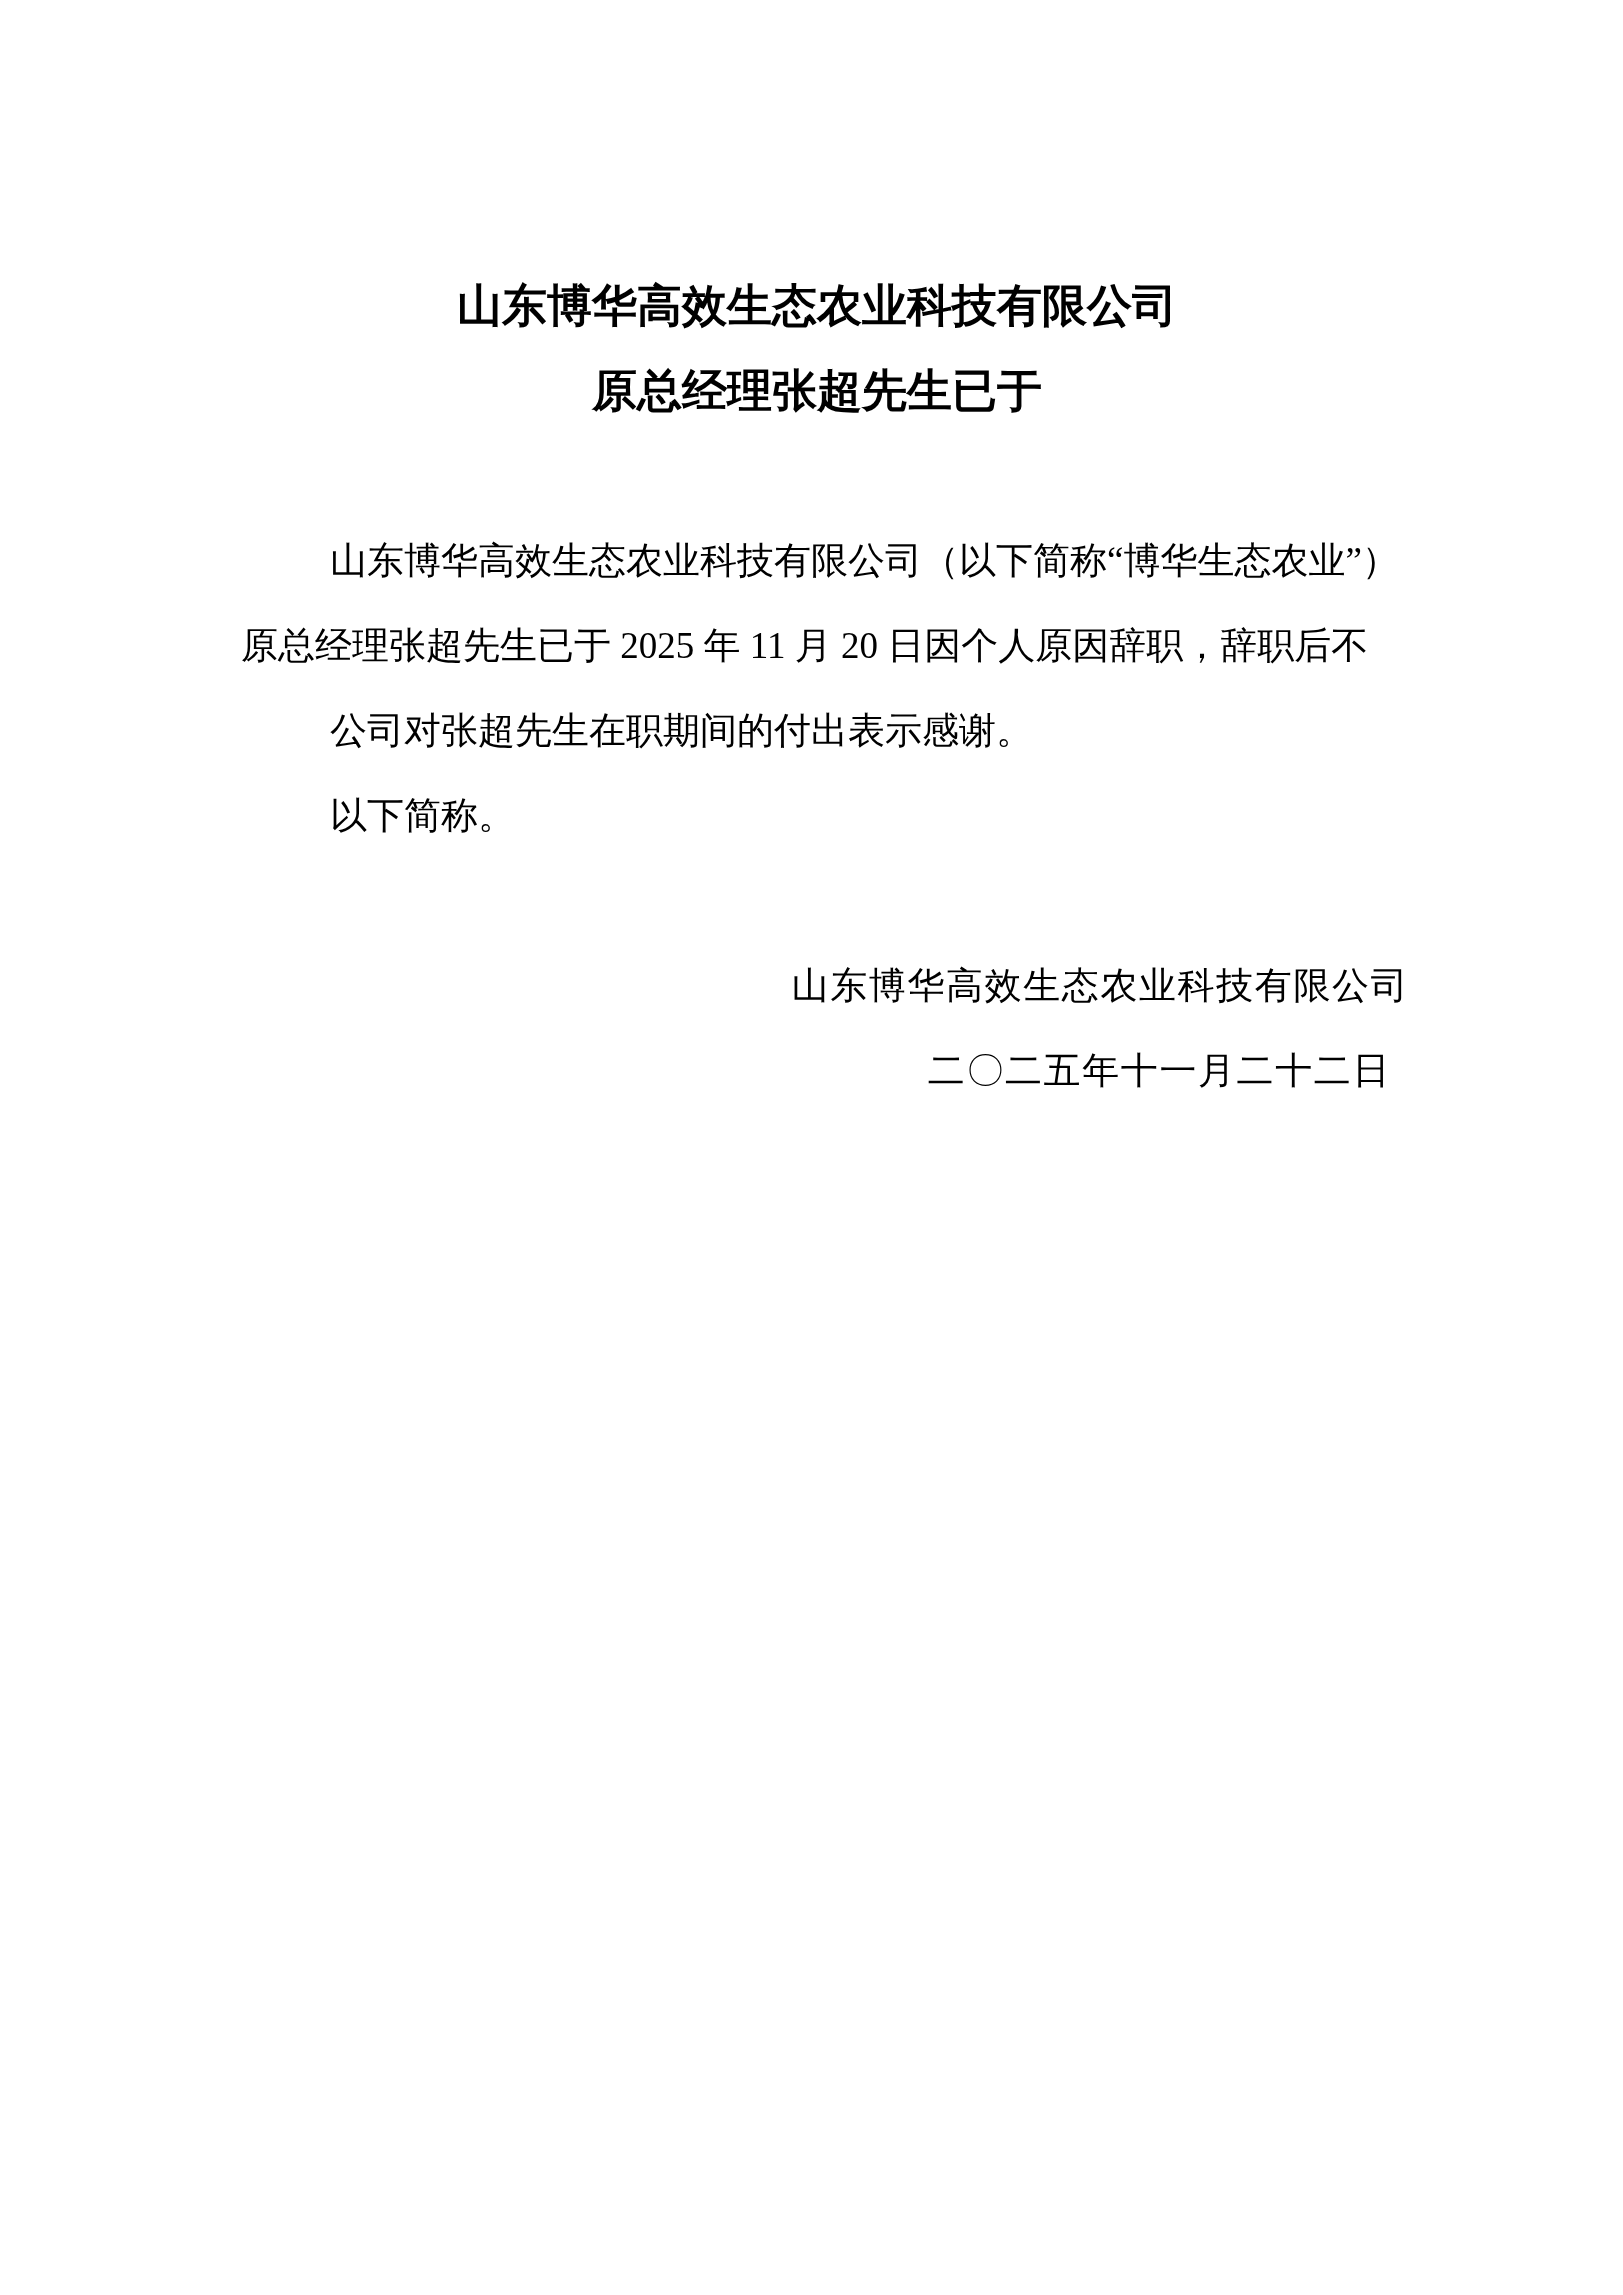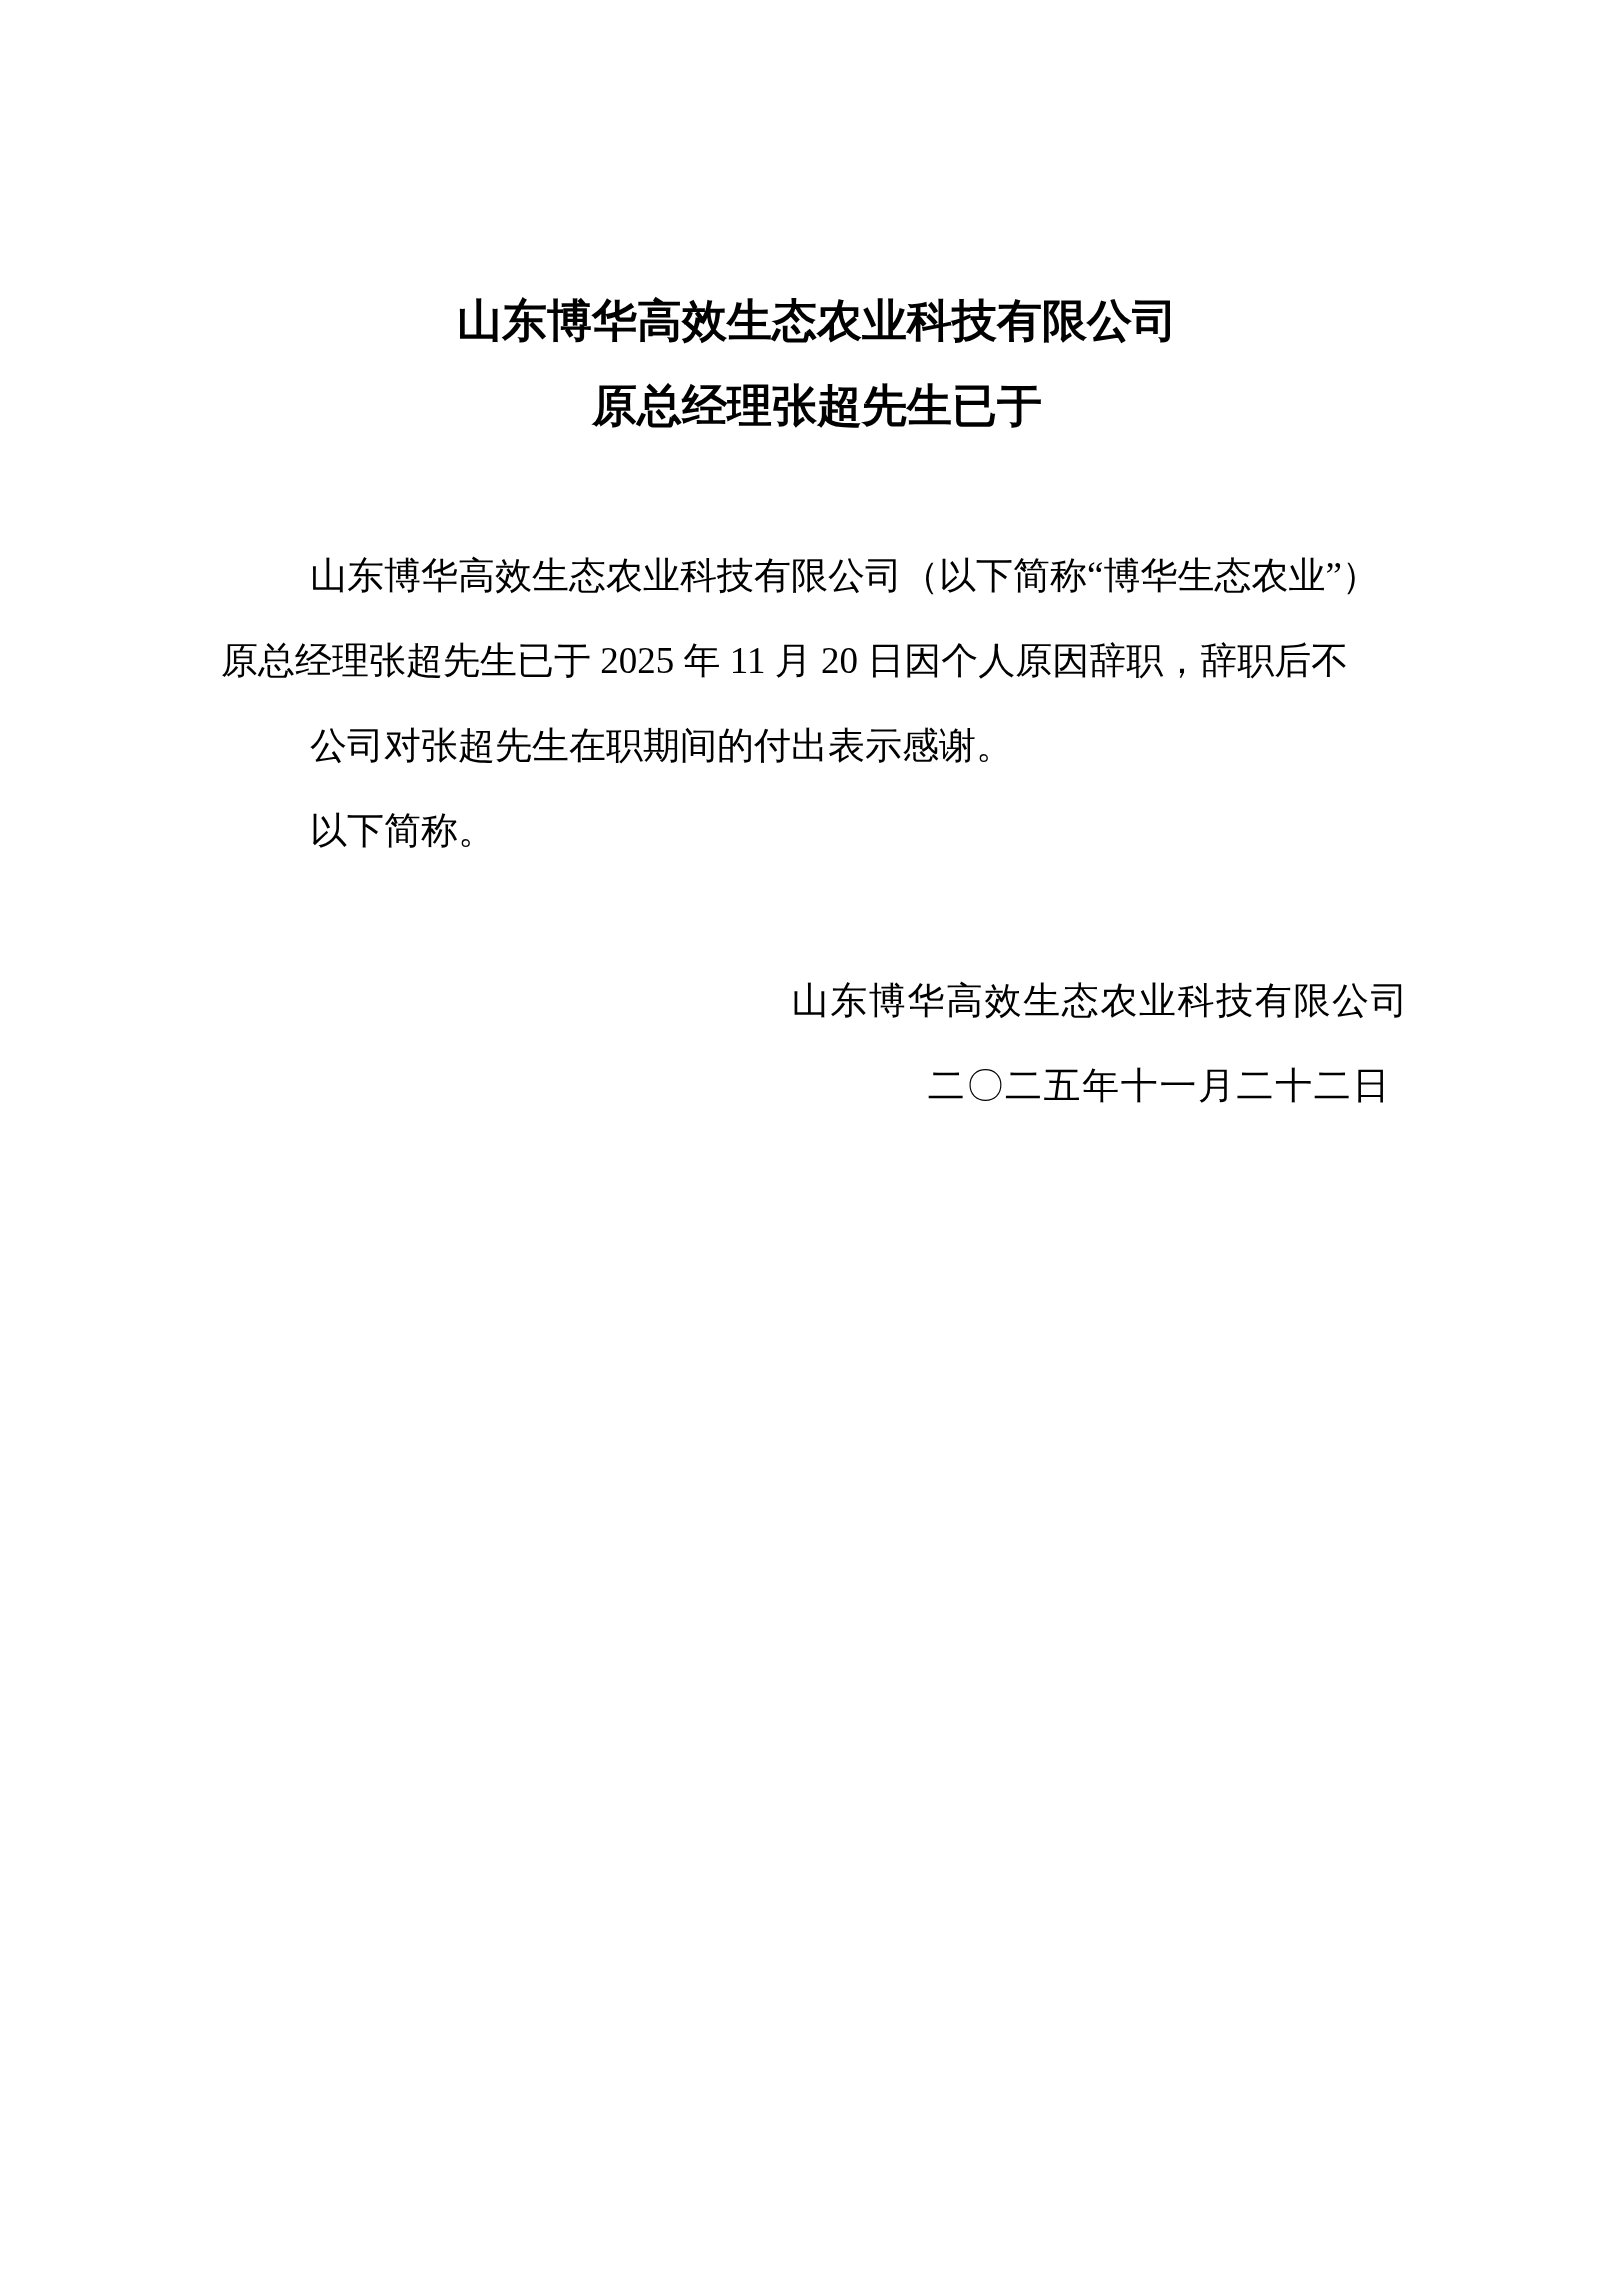--- a/index.html
+++ b/index.html
@@ -10,41 +10,42 @@
   .page {
     position: relative;
     width: 1623px;
     height: 2295px;
     background: #ffffff;
     color: #000000;
     overflow: hidden;
   }
   .content {
     position: absolute;
-    top: 278px;
+    top: 263px;
     left: 221px;
     width: 1192px;
   }
   .line {
     height: 85px;
     line-height: 85px;
     white-space: pre;
   }
   .title-line {
     font-family: "Liberation Sans", sans-serif;
     font-weight: 700;
     font-size: 45px;
     text-align: center;
     letter-spacing: 0;
   }
   .body-line {
     font-family: "Liberation Serif", serif;
     font-weight: 400;
     font-size: 37px;
     text-align: left;
+    margin-left: 20px;
   }
   .indent {
     padding-left: 89px;
   }
   .sig-line {
     font-family: "Liberation Serif", serif;
     font-weight: 400;
     font-size: 37px;
     text-align: right;
     letter-spacing: 1.6px;

